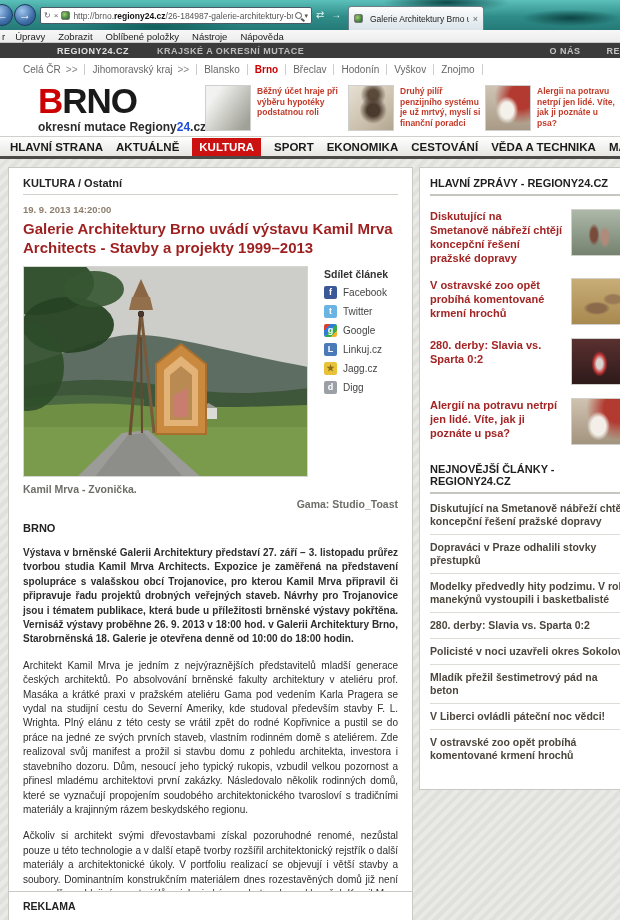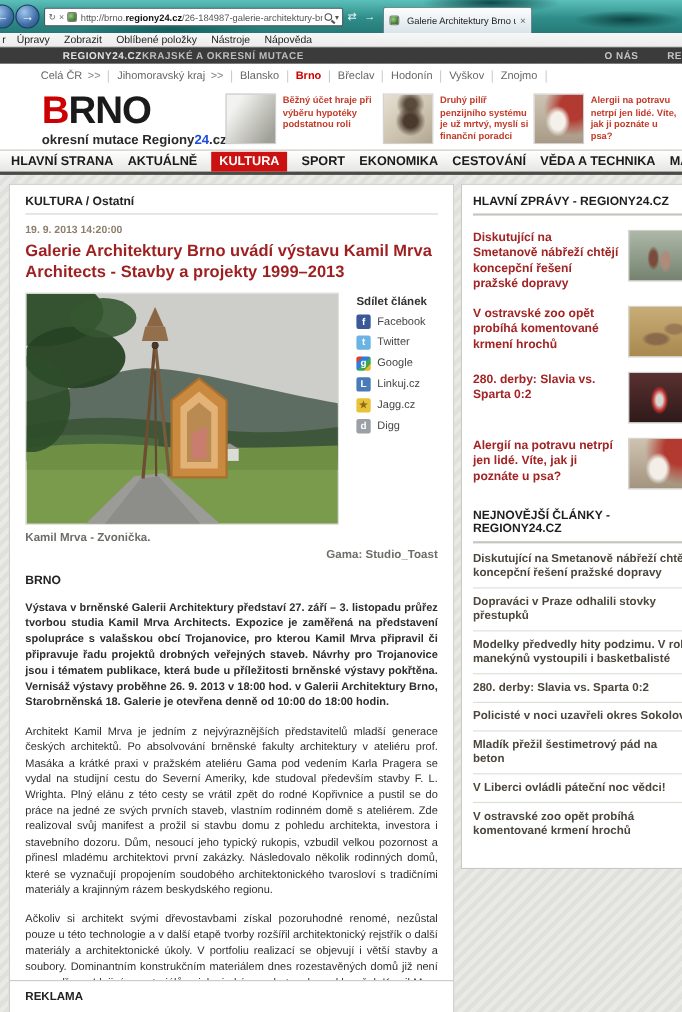--- a/index.html
+++ b/index.html
@@ -42,28 +42,28 @@
     background:linear-gradient(#f7f7f7,#ececec); border-bottom:1px solid #c9c9c9;
     display:flex; align-items:center; font-size:9.5px; color:#222; }
   .menubar span { margin-right:13px; }
   .menubar .cutitem { margin:0 10px 0 2px; }
 
   
   .topbar { position:absolute; top:43px; left:0; width:620px; height:15px; background:#3b3b3b;
     color:#cdcdcd; font-size:9px; font-weight:bold; letter-spacing:.5px;
     display:flex; align-items:center; }
   .topbar .l1 { margin-left:57px; color:#e2e2e2; }
-  .topbar .l2 { color:#bdbdbd; }
+  .topbar .l2 { margin-left:28px; color:#bdbdbd; }
   .topbar .spacer { flex:1; }
   .topbar .r1 { margin-right:26px; color:#c5c5c5; }
   .topbar .r2 { margin-right:0px; color:#c5c5c5; }
 
   
   .regionnav { position:absolute; top:58px; left:0; width:620px; height:24px; background:#fff;
-    border-bottom:1px solid #d8d8d4; display:flex; align-items:center; font-size:10px; color:#666;padding-left:14px; }
+    border-bottom:1px solid #d8d8d4; display:flex; align-items:center; font-size:10px; color:#666; }
   .regionnav .itm { padding:0 7px; border-right:1px solid #ccc; white-space:nowrap; }
   .regionnav .itm:first-child { margin-left:16px; }
   .regionnav .itm .sfx { color:#888; margin-left:5px; }
   .regionnav .itm.active { color:#cc0000; font-weight:bold; }
 
   
   .logoband { position:absolute; top:79px; left:0; width:620px; height:57px; background:#fff; }
   .brno { position:absolute; left:38px; top:4px; font-size:35px; font-weight:bold; letter-spacing:-1px; color:#1a1a1a; line-height:36px; }
   .brno .red { color:#cc0000; }
   .logosub { position:absolute; left:38px; top:41px; font-size:12px; font-weight:bold; color:#2b2b2b; }

